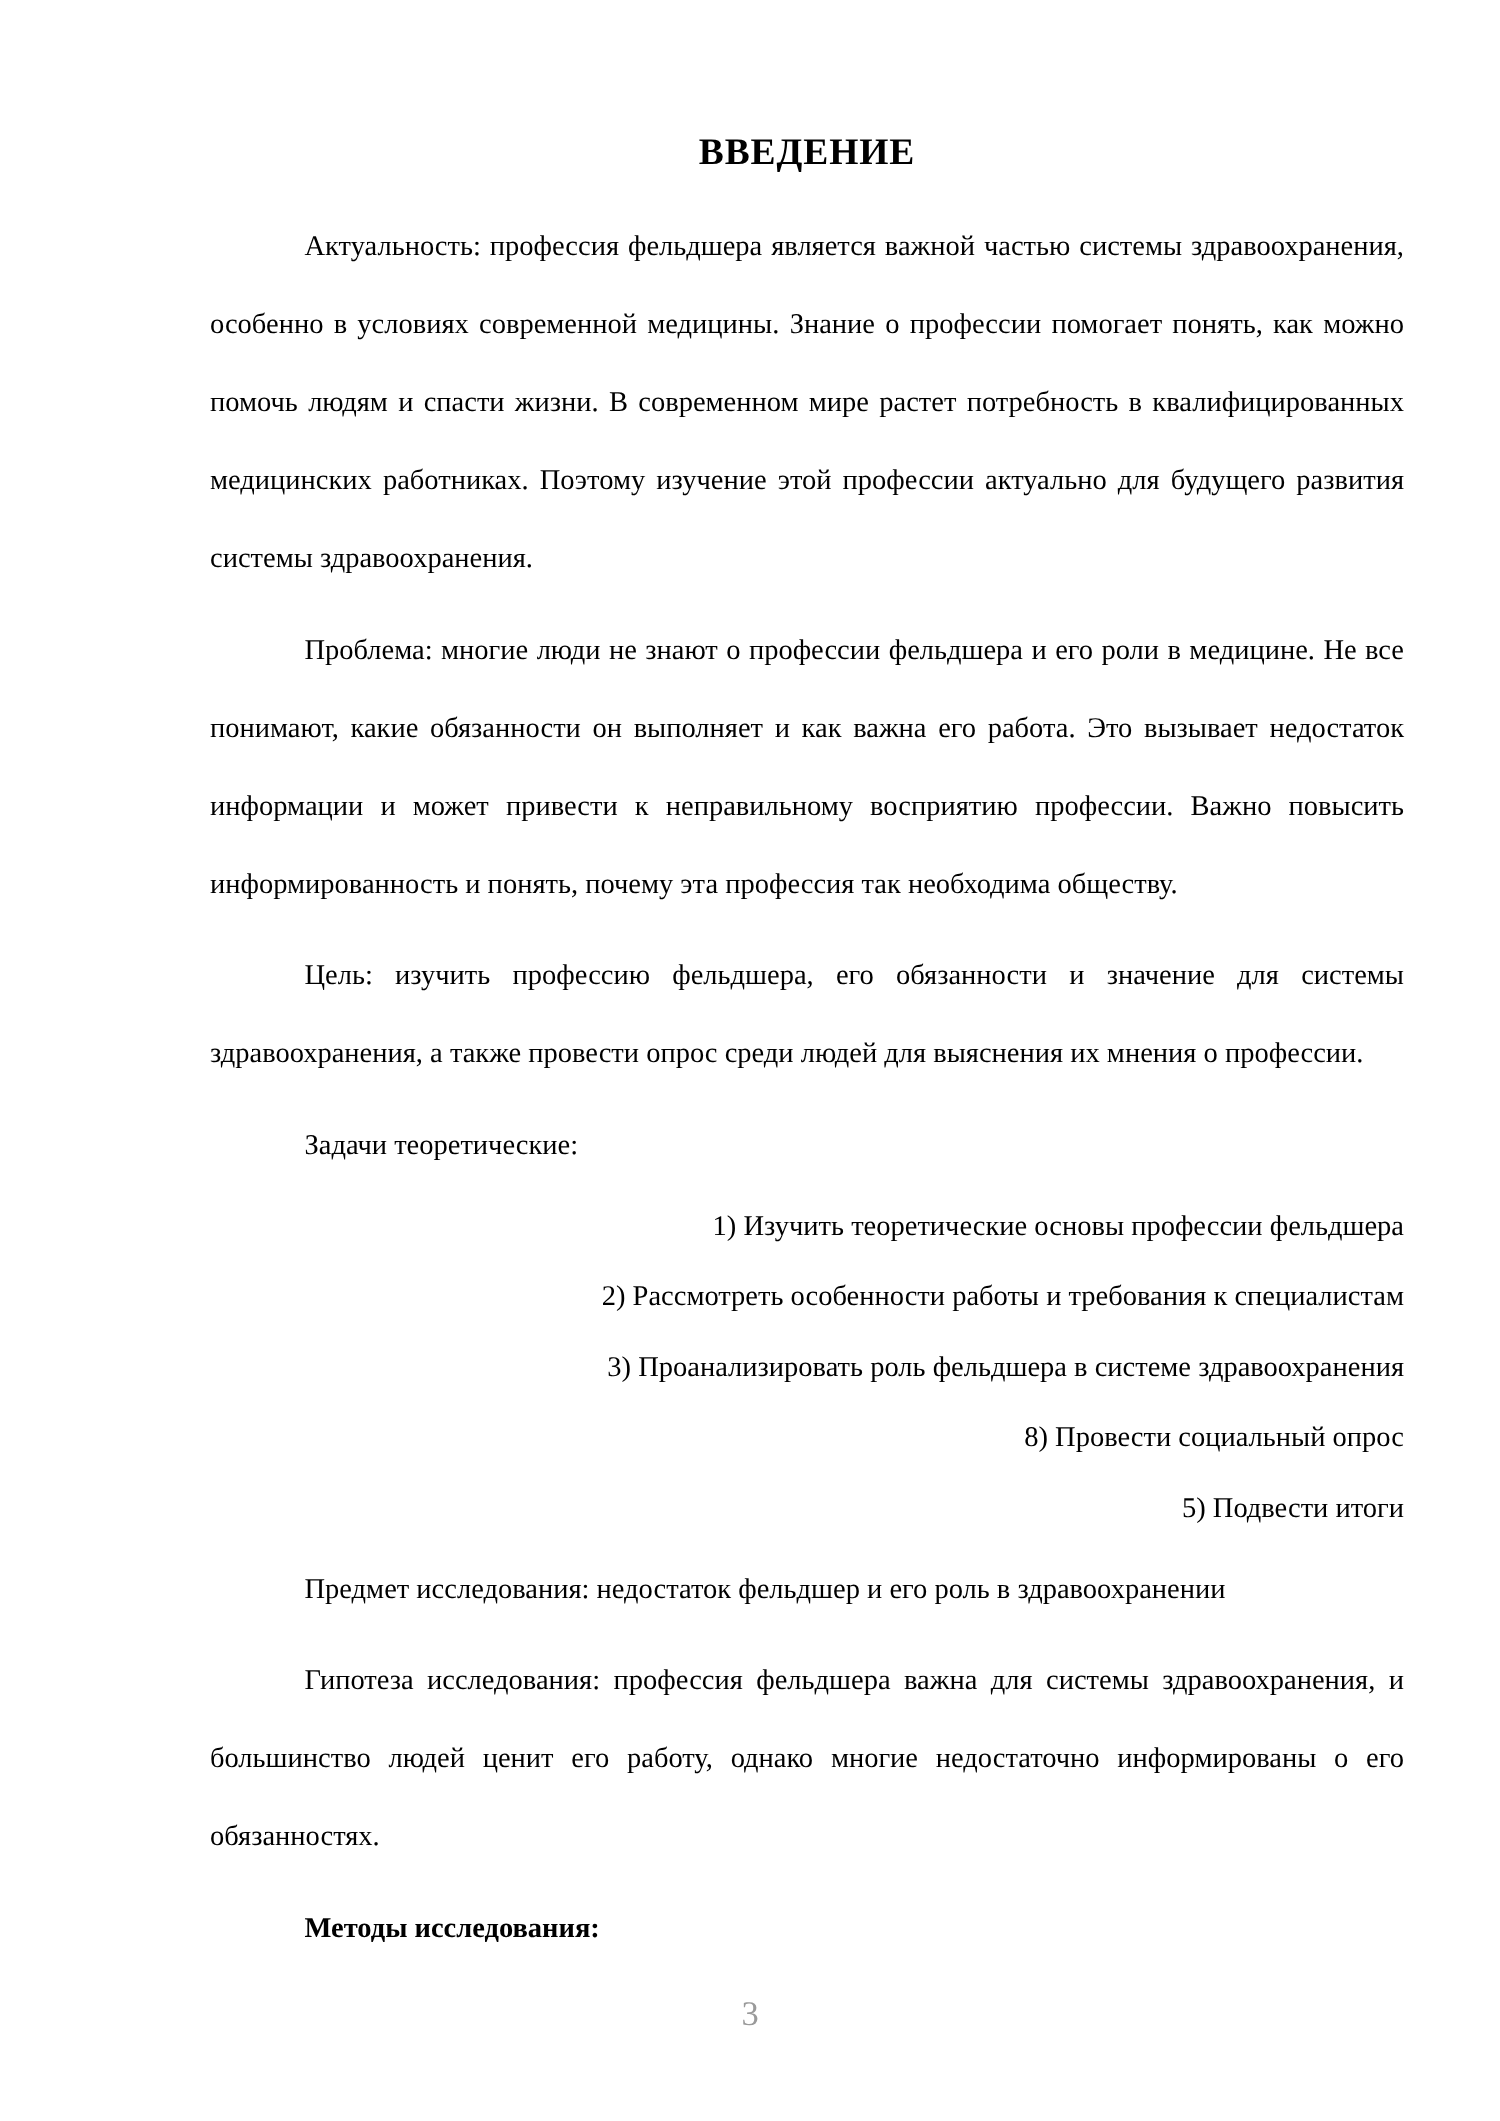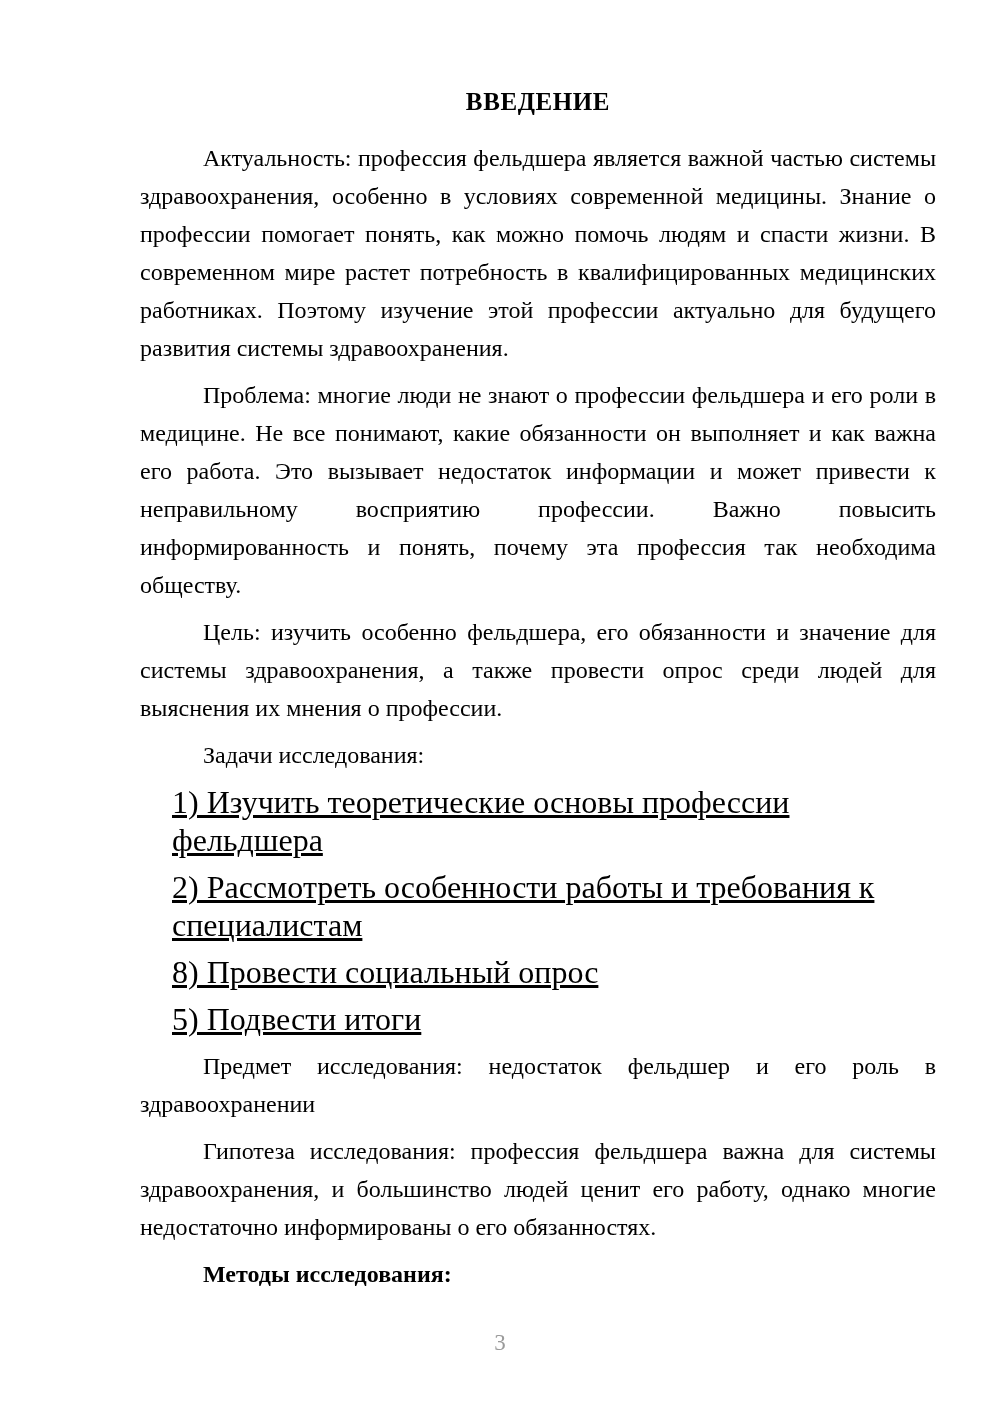--- a/index.html
+++ b/index.html
@@ -35,48 +35,47 @@
   .doc-title {
     font-size: 25px;
     font-weight: bold;
     text-align: center;
     letter-spacing: 0.6px;
     margin: 0 0 22px 0;
     line-height: 1.25;
   }
 
   .para {
-    font-size: 24px;
-    line-height: 38px;
+    font-size: 19px;
+    line-height: 52px;
     text-align: justify;
     text-justify: inter-word;
     text-indent: 63px;
     margin: 0 0 9px 0;
     hyphens: none;
   }
 
   .para:last-child {
     margin-bottom: 0;
     font-weight: bold;
   }
 
   .list {
     list-style: none;
     margin: 9px 0 9px 0;
     padding: 0;
   }
 
   .list-item {
-    font-size: 32px;
+    font-size: 19px;
     line-height: 38px;
-    text-align: left;
+    text-align: right;
     margin: 0 0 9px 0;
     padding-left: 32px;
     text-indent: 0;
-    text-decoration: underline;
   }
 
   .list-item:last-child {
     margin-bottom: 0;
   }
 
   .page-number {
     position: absolute;
     left: 0;
     top: 1330px;
@@ -93,27 +92,28 @@
 <div class="page">
 
   <div class="content">
 
     <h1 class="doc-title">ВВЕДЕНИЕ</h1>
 
     <p class="para">Актуальность: профессия фельдшера является важной частью системы здравоохранения, особенно в условиях современной медицины. Знание о профессии помогает понять, как можно помочь людям и спасти жизни. В современном мире растет потребность в квалифицированных медицинских работниках. Поэтому изучение этой профессии актуально для будущего развития системы здравоохранения.</p>
 
     <p class="para">Проблема: многие люди не знают о профессии фельдшера и его роли в медицине. Не все понимают, какие обязанности он выполняет и как важна его работа. Это вызывает недостаток информации и может привести к неправильному восприятию профессии. Важно повысить информированность и понять, почему эта профессия так необходима обществу.</p>
 
-    <p class="para">Цель: изучить особенно фельдшера, его обязанности и значение для системы здравоохранения, а также провести опрос среди людей для выяснения их мнения о профессии.</p>
+    <p class="para">Цель: изучить профессию фельдшера, его обязанности и значение для системы здравоохранения, а также провести опрос среди людей для выяснения их мнения о профессии.</p>
 
-    <p class="para">Задачи исследования:</p>
+    <p class="para">Задачи теоретические:</p>
 
     <ul class="list">
       <li class="list-item">1) Изучить теоретические основы профессии фельдшера</li>
       <li class="list-item">2) Рассмотреть особенности работы и требования к специалистам</li>
+      <li class="list-item">3) Проанализировать роль фельдшера в системе здравоохранения</li>
       <li class="list-item">8) Провести социальный опрос</li>
       <li class="list-item">5) Подвести итоги</li>
     </ul>
 
 
     <p class="para">Предмет исследования: недостаток фельдшер и его роль в здравоохранении</p>
 
     <p class="para">Гипотеза исследования: профессия фельдшера важна для системы здравоохранения, и большинство людей ценит его работу, однако многие недостаточно информированы о его обязанностях.</p>
 
     <p class="para">Методы исследования:</p>

